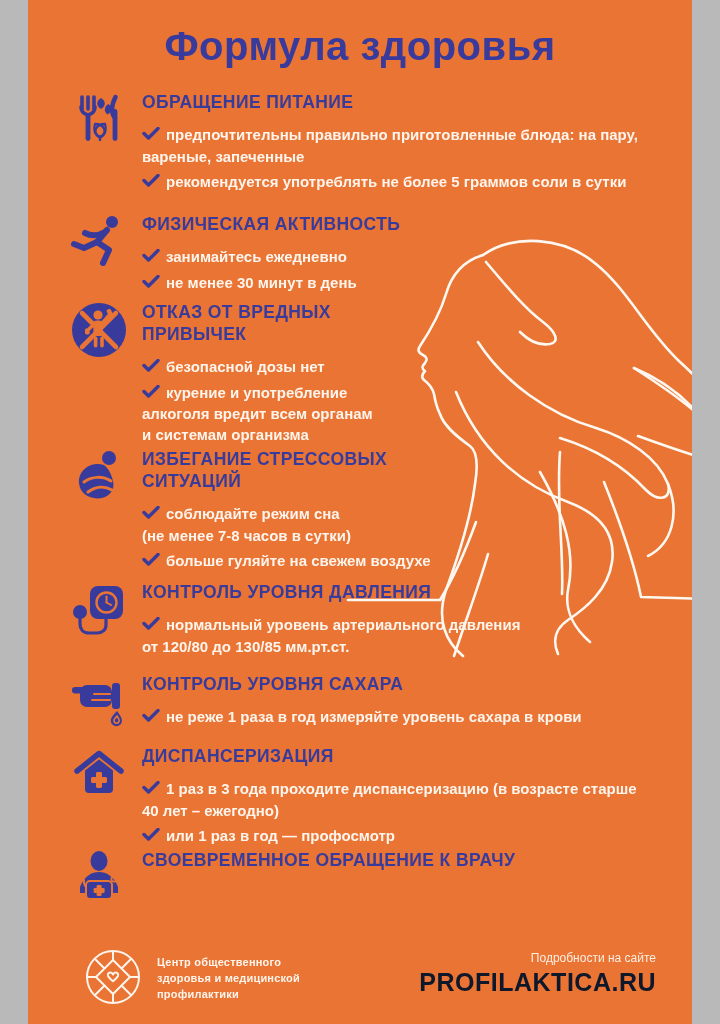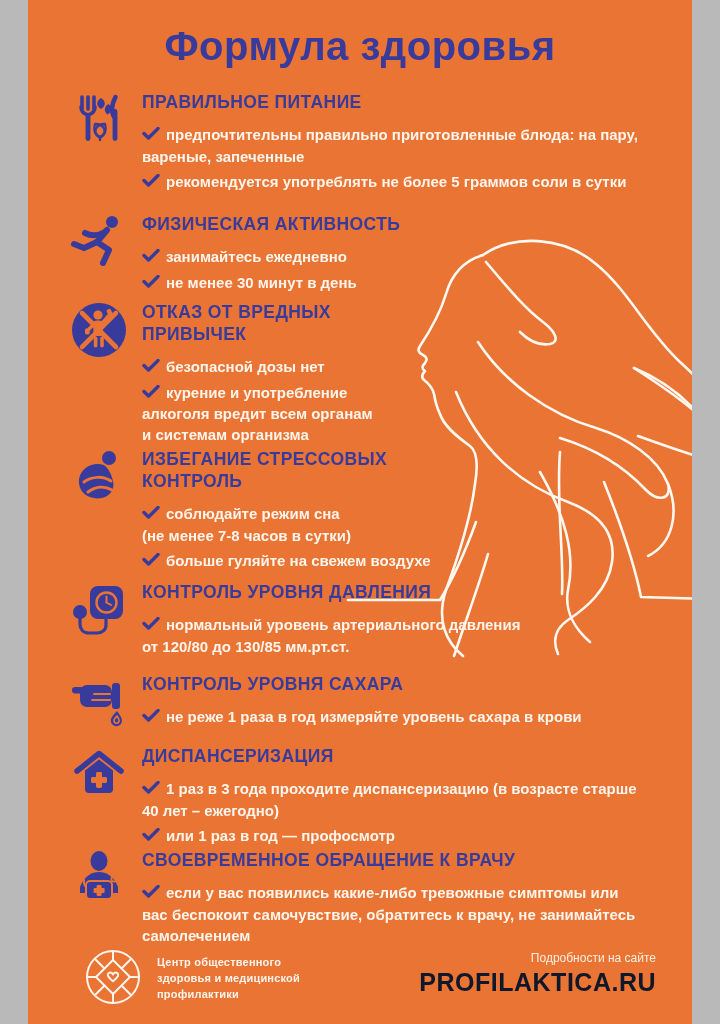--- a/index.html
+++ b/index.html
@@ -73,21 +73,21 @@
         <path d="M31 7c5 3 5 8 0 11c-5-3-5-8 0-11z" fill="#383B9C"></path>
         <path d="M38.5 13c4 3 3.5 8-1 10.5c-4-3-3.5-8 1-10.5z" fill="#383B9C"></path>
         <g stroke="#383B9C" stroke-width="2.3" fill="none" stroke-linejoin="round">
           <path d="M29 46c-7-5-3-13 6-13c2 8-1 12-6 13z"></path>
           <path d="M31 46c7-5 3-13-6-13c-2 8 1 12 6 13z"></path>
           <path d="M30 46v4"></path>
         </g>
       </svg>
     </div>
     <div class="content">
-      <h2 class="sec-title">ПРАВИЛЬНОЕ ПИТАНИЕ</h2>
+      <h2 class="sec-title">ОБРАЩЕНИЕ ПИТАНИЕ</h2>
       <div class="bullets">
         <p class="bullet"><span class="check"><svg width="18" height="13" viewBox="0 0 18 13">
                 <path d="M2 6.5 L6.5 11 L16 1.5" stroke="#383B9C" stroke-width="3.4" fill="none" stroke-linecap="round" stroke-linejoin="round"></path>
               </svg></span><span class="bt">предпочтительны правильно приготовленные блюда: на пару,
 вареные, запеченные</span></p>
         <p class="bullet"><span class="check"><svg width="18" height="13" viewBox="0 0 18 13">
                 <path d="M2 6.5 L6.5 11 L16 1.5" stroke="#383B9C" stroke-width="3.4" fill="none" stroke-linecap="round" stroke-linejoin="round"></path>
               </svg></span><span class="bt">рекомендуется употреблять не более 5 граммов соли в сутки</span></p>
       </div>
     </div>
@@ -153,21 +153,21 @@
     <div class="icon">
       <svg width="56" height="56" viewBox="0 0 56 56">
         <circle cx="39" cy="10" r="7" fill="#383B9C"></circle>
         <path d="M34 17 C20 13 8 23 9 35 C10 46 20 52 32 50 C41 48 45 40 43 33 C41 25 38 20 34 17 Z" fill="#383B9C"></path>
         <path d="M14 34 C22 28 33 28 41 33" stroke="#E97434" stroke-width="3" fill="none" stroke-linecap="round"></path>
         <path d="M18 44 C26 38 35 38 42 42" stroke="#E97434" stroke-width="3" fill="none" stroke-linecap="round"></path>
       </svg>
     </div>
     <div class="content">
       <h2 class="sec-title">ИЗБЕГАНИЕ СТРЕССОВЫХ
-КОНТРОЛЬ</h2>
+СИТУАЦИЙ</h2>
       <div class="bullets">
         <p class="bullet"><span class="check"><svg width="18" height="13" viewBox="0 0 18 13">
                 <path d="M2 6.5 L6.5 11 L16 1.5" stroke="#383B9C" stroke-width="3.4" fill="none" stroke-linecap="round" stroke-linejoin="round"></path>
               </svg></span><span class="bt">соблюдайте режим сна
 (не менее 7-8 часов в сутки)</span></p>
         <p class="bullet"><span class="check"><svg width="18" height="13" viewBox="0 0 18 13">
                 <path d="M2 6.5 L6.5 11 L16 1.5" stroke="#383B9C" stroke-width="3.4" fill="none" stroke-linecap="round" stroke-linejoin="round"></path>
               </svg></span><span class="bt">больше гуляйте на свежем воздухе</span></p>
       </div>
     </div>
@@ -246,27 +246,20 @@
         <path d="M10 38 C14 27 22 23 29 23 C36 23 44 27 48 38 L48 44 H10 Z" fill="#383B9C"></path>
         <path d="M14 31 c-1 6 4 10 10 10" stroke="#E97434" stroke-width="2" fill="none" stroke-linecap="round"></path>
         <circle cx="44" cy="30" r="2.6" fill="none" stroke="#E97434" stroke-width="1.8"></circle>
         <rect x="16" y="32" width="26" height="18" rx="4" fill="#383B9C" stroke="#E97434" stroke-width="2"></rect>
         <rect x="26.6" y="36" width="5" height="11" rx="1.2" fill="#E97434"></rect>
         <rect x="23.6" y="39" width="11" height="5" rx="1.2" fill="#E97434"></rect>
       </svg>
     </div>
     <div class="content">
       <h2 class="sec-title">СВОЕВРЕМЕННОЕ ОБРАЩЕНИЕ К ВРАЧУ</h2>
-      <div class="bullets">
-        <p class="bullet"><span class="check"><svg width="18" height="13" viewBox="0 0 18 13">
-                <path d="M2 6.5 L6.5 11 L16 1.5" stroke="#383B9C" stroke-width="3.4" fill="none" stroke-linecap="round" stroke-linejoin="round"></path>
-              </svg></span><span class="bt">если у вас появились какие-либо тревожные симптомы или
-вас беспокоит самочувствие, обратитесь к врачу, не занимайтесь
-самолечением</span></p>
-      </div>
     </div>
   </section>
 
   <div class="footer-left">
     <span>
       <svg width="58" height="58" viewBox="0 0 58 58" fill="none" stroke="#FFF5EC" stroke-width="2" stroke-linejoin="round">
         <circle cx="29" cy="29" r="26"></circle>
         <path d="M29 12 L46 29 L29 46 L12 29 Z"></path>
         <path d="M29 3 V12 M55 29 H46 M29 55 V46 M3 29 H12"></path>
         <path d="M10.8 10.8 L20.5 20.5 M47.2 10.8 L37.5 20.5 M47.2 47.2 L37.5 37.5 M10.8 47.2 L20.5 37.5"></path>

